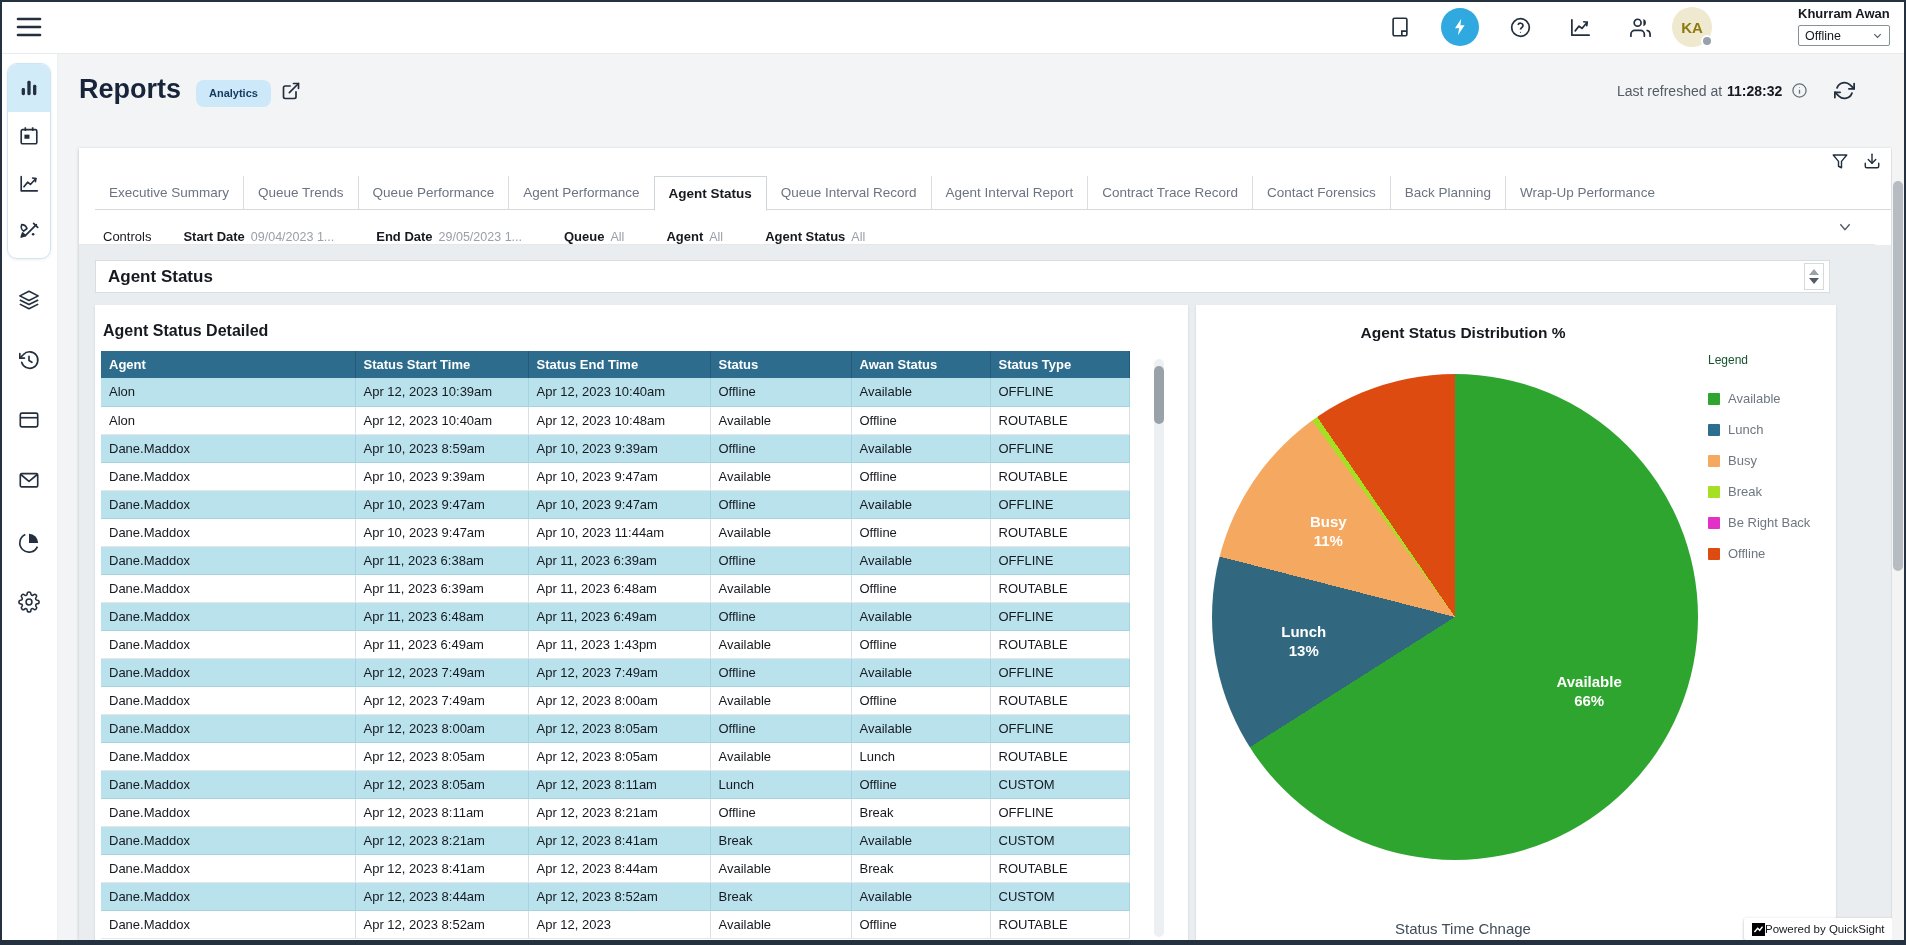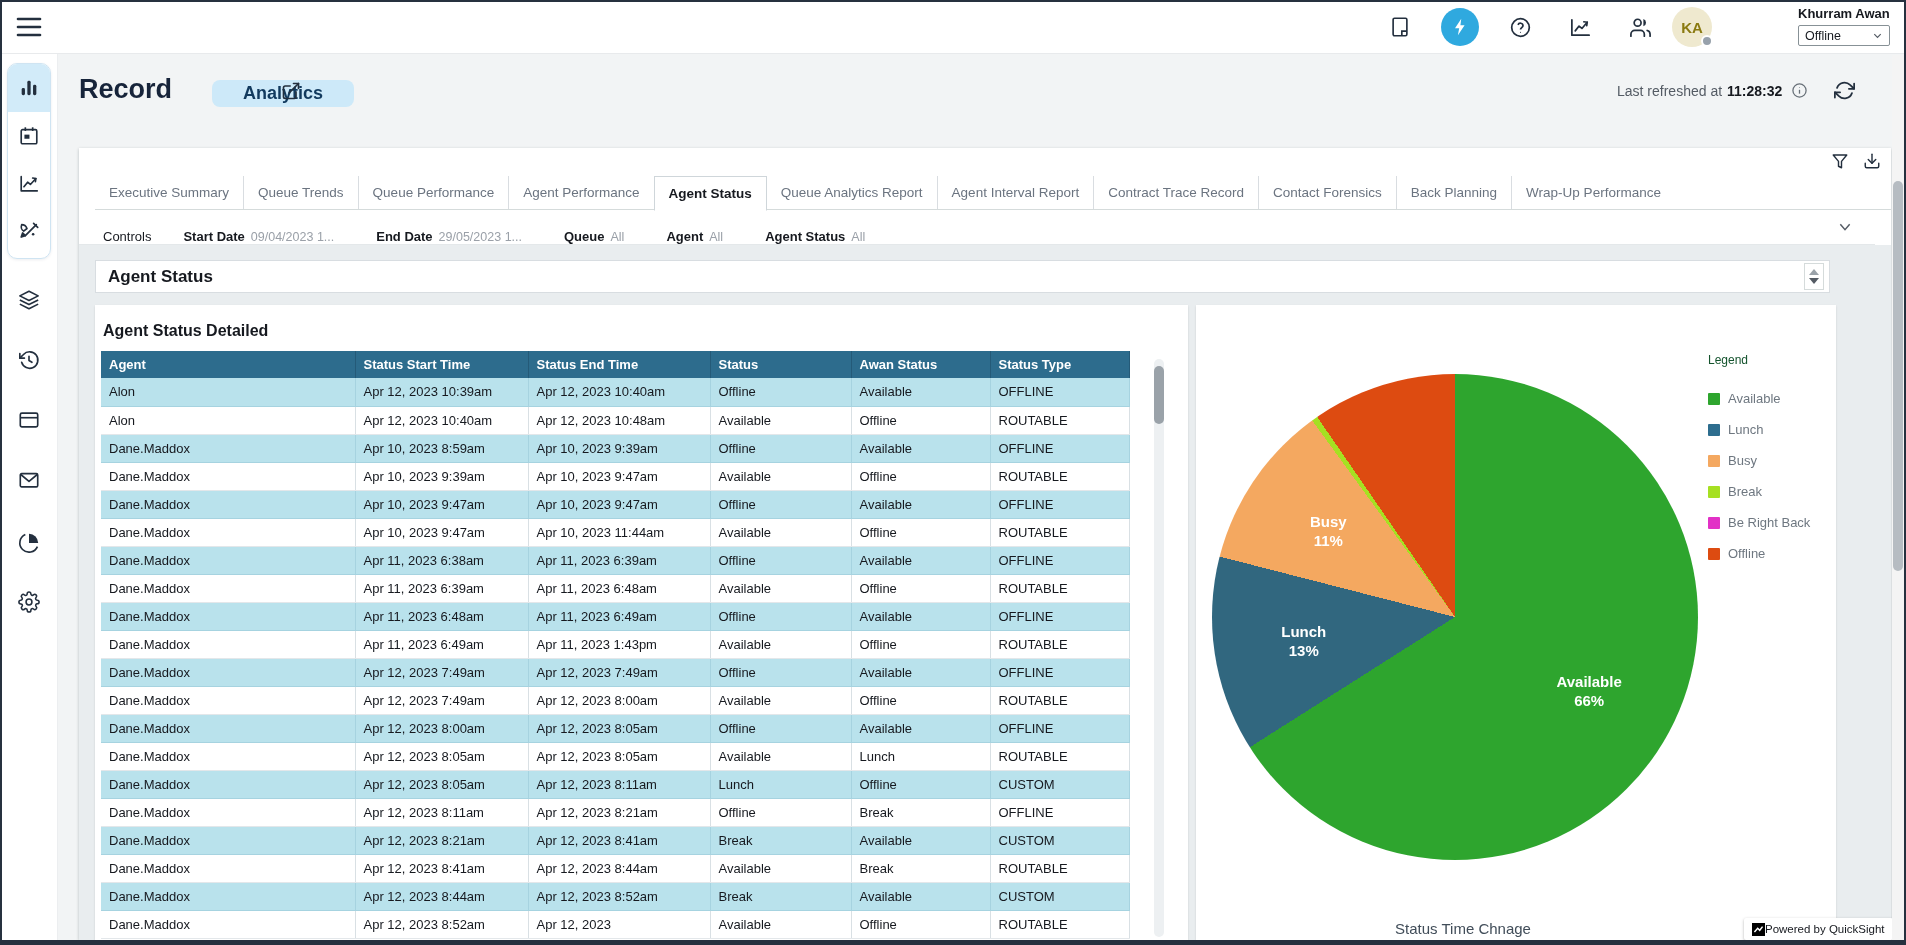--- a/index.html
+++ b/index.html
@@ -26,21 +26,21 @@
 
   
   .sidebar { position:absolute; left:0; top:54px; bottom:0; width:58px; background:#fff; border-right:1px solid #eceef0; z-index:20; }
   .side-group { position:absolute; left:7px; top:9px; width:44px; height:196px; border:1px solid #cfe4f2; border-radius:10px; box-shadow:0 1px 3px rgba(0,30,60,.08); }
   .side-item { width:42px; height:48px; display:flex; align-items:center; justify-content:center; color:#232f3e; cursor:pointer; }
   .side-group .side-item.active { background:#d2ebf9; border-radius:9px 9px 0 0; }
   .side-solo { position:absolute; left:11px; width:36px; height:36px; display:flex; align-items:center; justify-content:center; color:#232f3e; cursor:pointer; }
 
   
   .reports-title { position:absolute; left:79px; top:74px; font-size:27px; font-weight:700; color:#17243a; }
-  .analytics-badge { position:absolute; left:212px; top:80px; height:27px; line-height:27px; padding:0 31px; background:#cde9f9; color:#123a5e; font-size:18px; font-weight:700; border-radius:8px; }
+  .analytics-badge { position:absolute; left:196px; top:80px; height:27px; line-height:27px; padding:0 13px; background:#cde9f9; color:#123a5e; font-size:11px; font-weight:700; border-radius:8px; }
   .external-btn { position:absolute; left:281px; top:81px; color:#232f3e; cursor:pointer; }
   .refresh-row { position:absolute; left:1617px; top:80px; display:flex; align-items:center; font-size:14px; color:#545b64; }
   .refresh-row b { color:#16191f; margin-left:5px; }
   .info-icon { margin-left:9px; color:#687078; cursor:pointer; }
   .refresh-btn { margin-left:26px; color:#232f3e; cursor:pointer; }
 
   
   .card { position:absolute; left:79px; top:148px; width:1812px; bottom:5px; background:#fff; box-shadow:0 1px 3px rgba(0,28,36,.25); z-index:5; }
   .card-icons { position:absolute; top:4px; right:10px; display:flex; gap:14px; color:#232f3e; }
   .card-icons span { cursor:pointer; }
@@ -238,21 +238,21 @@
       </svg>
   </div>
   <div class="side-solo" style="top:530px">
     <svg width="22" height="22" viewBox="0 0 24 24" fill="none" stroke="#232f3e" stroke-width="1.7" stroke-linejoin="round">
         <circle cx="12" cy="12" r="3.2"></circle>
         <path d="M19.4 15a1.65 1.65 0 0 0 .33 1.82l.06.06a2 2 0 0 1-2.83 2.83l-.06-.06a1.65 1.65 0 0 0-1.82-.33 1.65 1.65 0 0 0-1 1.51V21a2 2 0 0 1-4 0v-.09A1.65 1.65 0 0 0 9 19.4a1.65 1.65 0 0 0-1.82.33l-.06.06a2 2 0 0 1-2.83-2.83l.06-.06a1.65 1.65 0 0 0 .33-1.82 1.65 1.65 0 0 0-1.51-1H3a2 2 0 0 1 0-4h.09A1.65 1.65 0 0 0 4.6 9a1.65 1.65 0 0 0-.33-1.82l-.06-.06a2 2 0 0 1 2.83-2.83l.06.06a1.65 1.65 0 0 0 1.82.33H9a1.65 1.65 0 0 0 1-1.51V3a2 2 0 0 1 4 0v.09a1.65 1.65 0 0 0 1 1.51 1.65 1.65 0 0 0 1.82-.33l.06-.06a2 2 0 0 1 2.83 2.83l-.06.06a1.65 1.65 0 0 0-.33 1.82V9a1.65 1.65 0 0 0 1.51 1H21a2 2 0 0 1 0 4h-.09a1.65 1.65 0 0 0-1.51 1z"></path>
       </svg>
   </div>
 </nav>
 
-<h1 class="reports-title">Record</h1>
+<h1 class="reports-title">Reports</h1>
 <span class="analytics-badge">Analytics</span>
 <span class="external-btn">
   <svg width="20" height="20" viewBox="0 0 24 24" fill="none" stroke="currentColor" stroke-width="2" stroke-linecap="round" stroke-linejoin="round">
       <path d="M18 13v6a2 2 0 0 1-2 2H5a2 2 0 0 1-2-2V8a2 2 0 0 1 2-2h6"></path>
       <polyline points="15,3 21,3 21,9"></polyline>
       <line x1="10" y1="14" x2="21" y2="3"></line>
     </svg>
 </span>
 <div class="refresh-row">
   <span>Last refreshed at</span>
@@ -290,21 +290,21 @@
     </span>
   </div>
 
   <div class="tabs-wrap">
     <ul class="tabs">
         <li class="tab">Executive Summary</li>
         <li class="tab sep">Queue Trends</li>
         <li class="tab sep">Queue Performance</li>
         <li class="tab sep">Agent Performance</li>
         <li class="tab active">Agent Status</li>
-        <li class="tab">Queue Analytics Report</li>
+        <li class="tab">Queue Interval Record</li>
         <li class="tab sep">Agent Interval Report</li>
         <li class="tab sep">Contract Trace Record</li>
         <li class="tab sep">Contact Forensics</li>
         <li class="tab sep">Back Planning</li>
         <li class="tab sep">Wrap-Up Performance</li>
       </ul>
   </div>
 
   <div class="controls">
     <span class="controls-label">Controls</span>
@@ -506,20 +506,21 @@
               <td class="c5">ROUTABLE</td>
             </tr>
           </tbody>
       </table>
       <div class="table-scrollbar">
         <div class="table-scroll-thumb"></div>
       </div>
     </div>
 
     <div class="pie-panel">
+      <div class="pie-title">Agent Status Distribution %</div>
       <div class="pie" style="background: conic-gradient(rgb(46, 165, 46) 0deg, rgb(46, 165, 46) 237.6deg, rgb(49, 103, 127) 237.6deg, rgb(49, 103, 127) 284.4deg, rgb(244, 168, 96) 284.4deg, rgb(244, 168, 96) 324deg, rgb(166, 224, 34) 324deg, rgb(166, 224, 34) 325.44deg, rgb(221, 75, 17) 325.44deg, rgb(221, 75, 17) 360deg);">
           <div class="pie-label" style="left: 377.154px; top: 316.752px;">
             <div>Available</div>
             <div>66%</div>
           </div>
           <div class="pie-label" style="left: 91.7948px; top: 266.949px;">
             <div>Lunch</div>
             <div>13%</div>
           </div>
           <div class="pie-label" style="left: 116.382px; top: 156.951px;">

